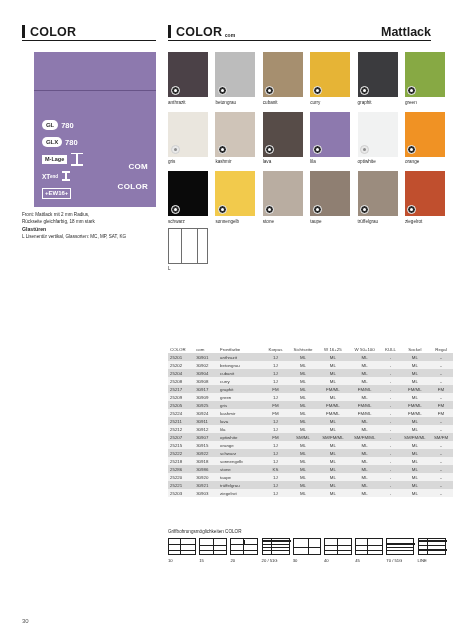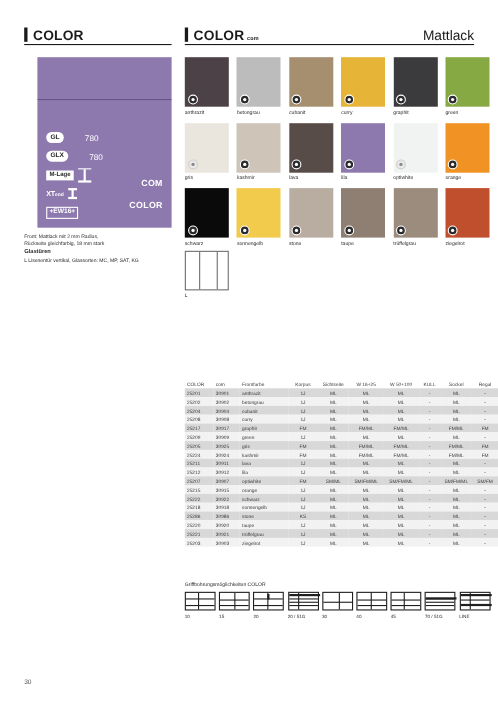--- a/index.html
+++ b/index.html
@@ -43,21 +43,21 @@
   .hdr-sub {
     font-size: 5px;
     font-weight: bold;
     margin-left: 2.5px;
     margin-bottom: 2.5px;
     letter-spacing: .1px;
   }
   .hdr-right-title {
     margin-left: auto;
     font-size: 12.5px;
-    font-weight: normal;
+    font-weight: bold;
     line-height: 13px;
     margin-bottom: 1px;
   }
 
   
   #bigswatch {
     position: absolute;
     left: 34px;
     top: 52px;
     width: 122px;
@@ -89,22 +89,22 @@
     border-radius: 7px;
     font-size: 6px;
     font-weight: bold;
     padding: 1.5px 4px 1.5px 4px;
     line-height: 7px;
     letter-spacing: -.1px;
   }
   .badge-val {
     color: #fff;
     font-size: 7.5px;
-    font-weight: normal;
-    margin-left: 19px;
+    font-weight: bold;
+    margin-left: 3px;
   }
   .tag-box {
     background: #fff;
     color: #2b2b2b;
     font-size: 5.5px;
     font-weight: bold;
     padding: 1.5px 3px;
     line-height: 6px;
   }
   .tag-plain {

